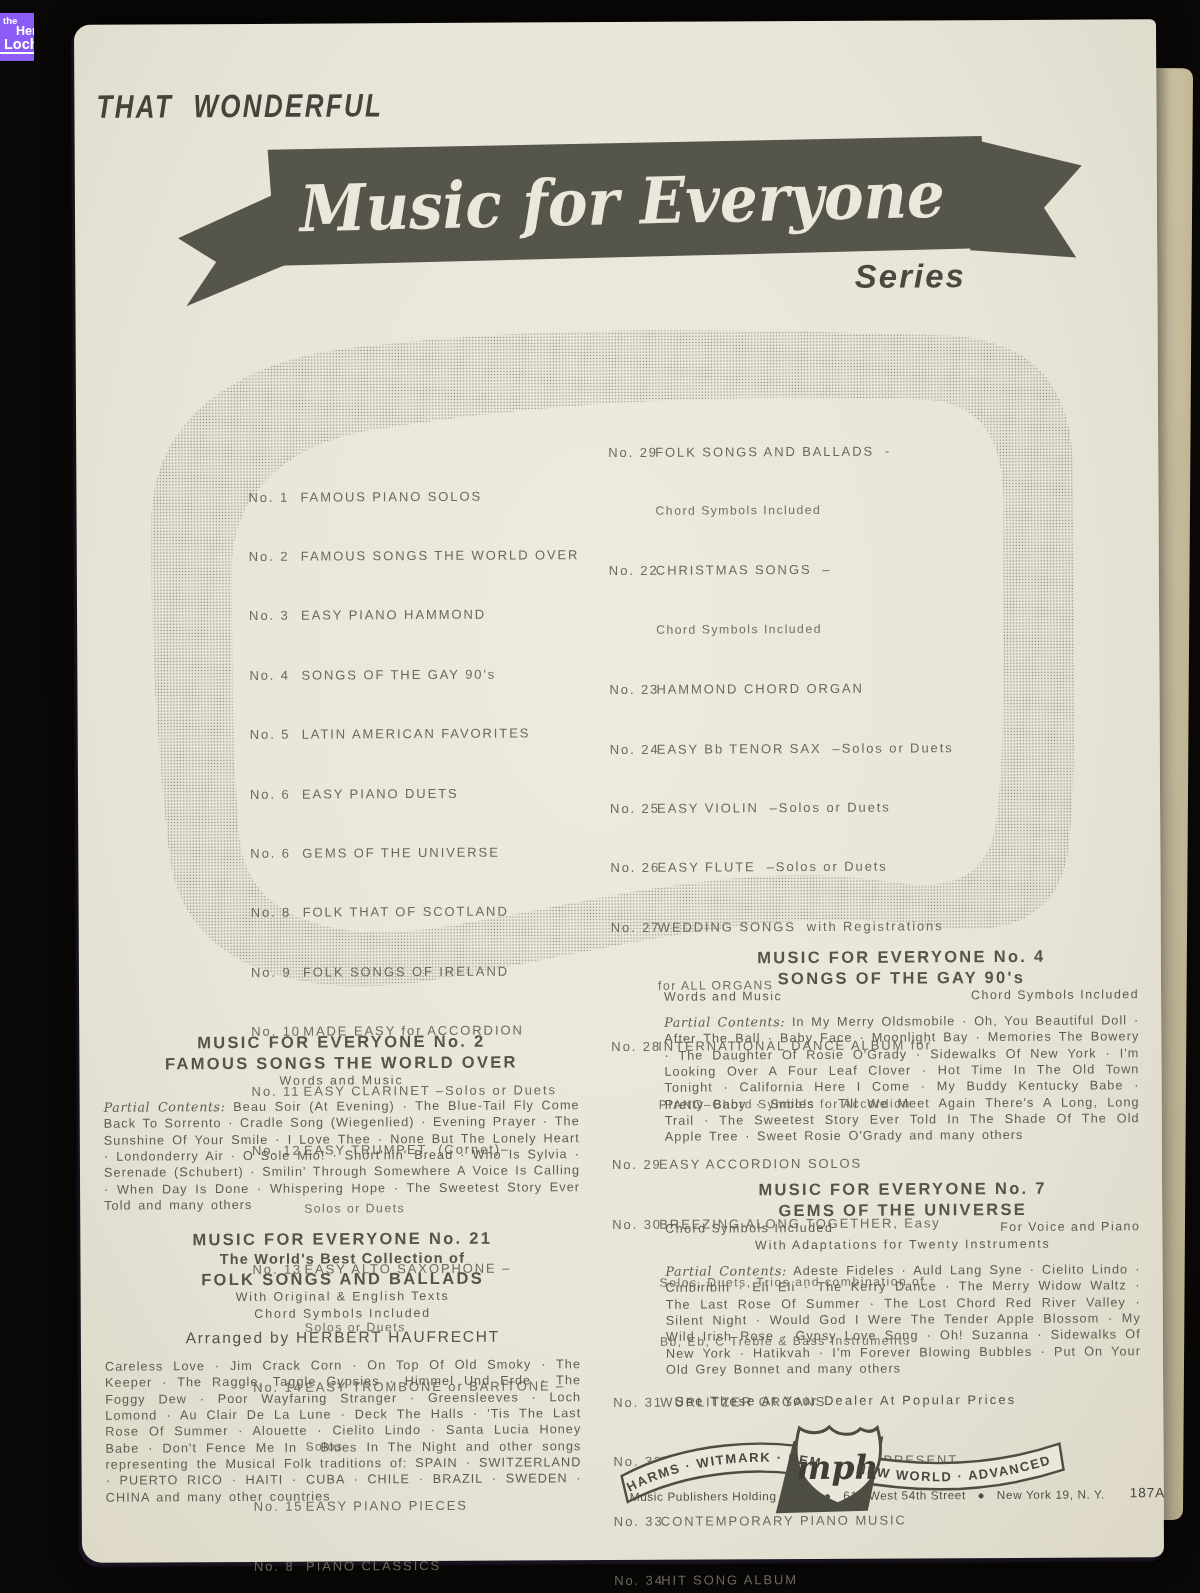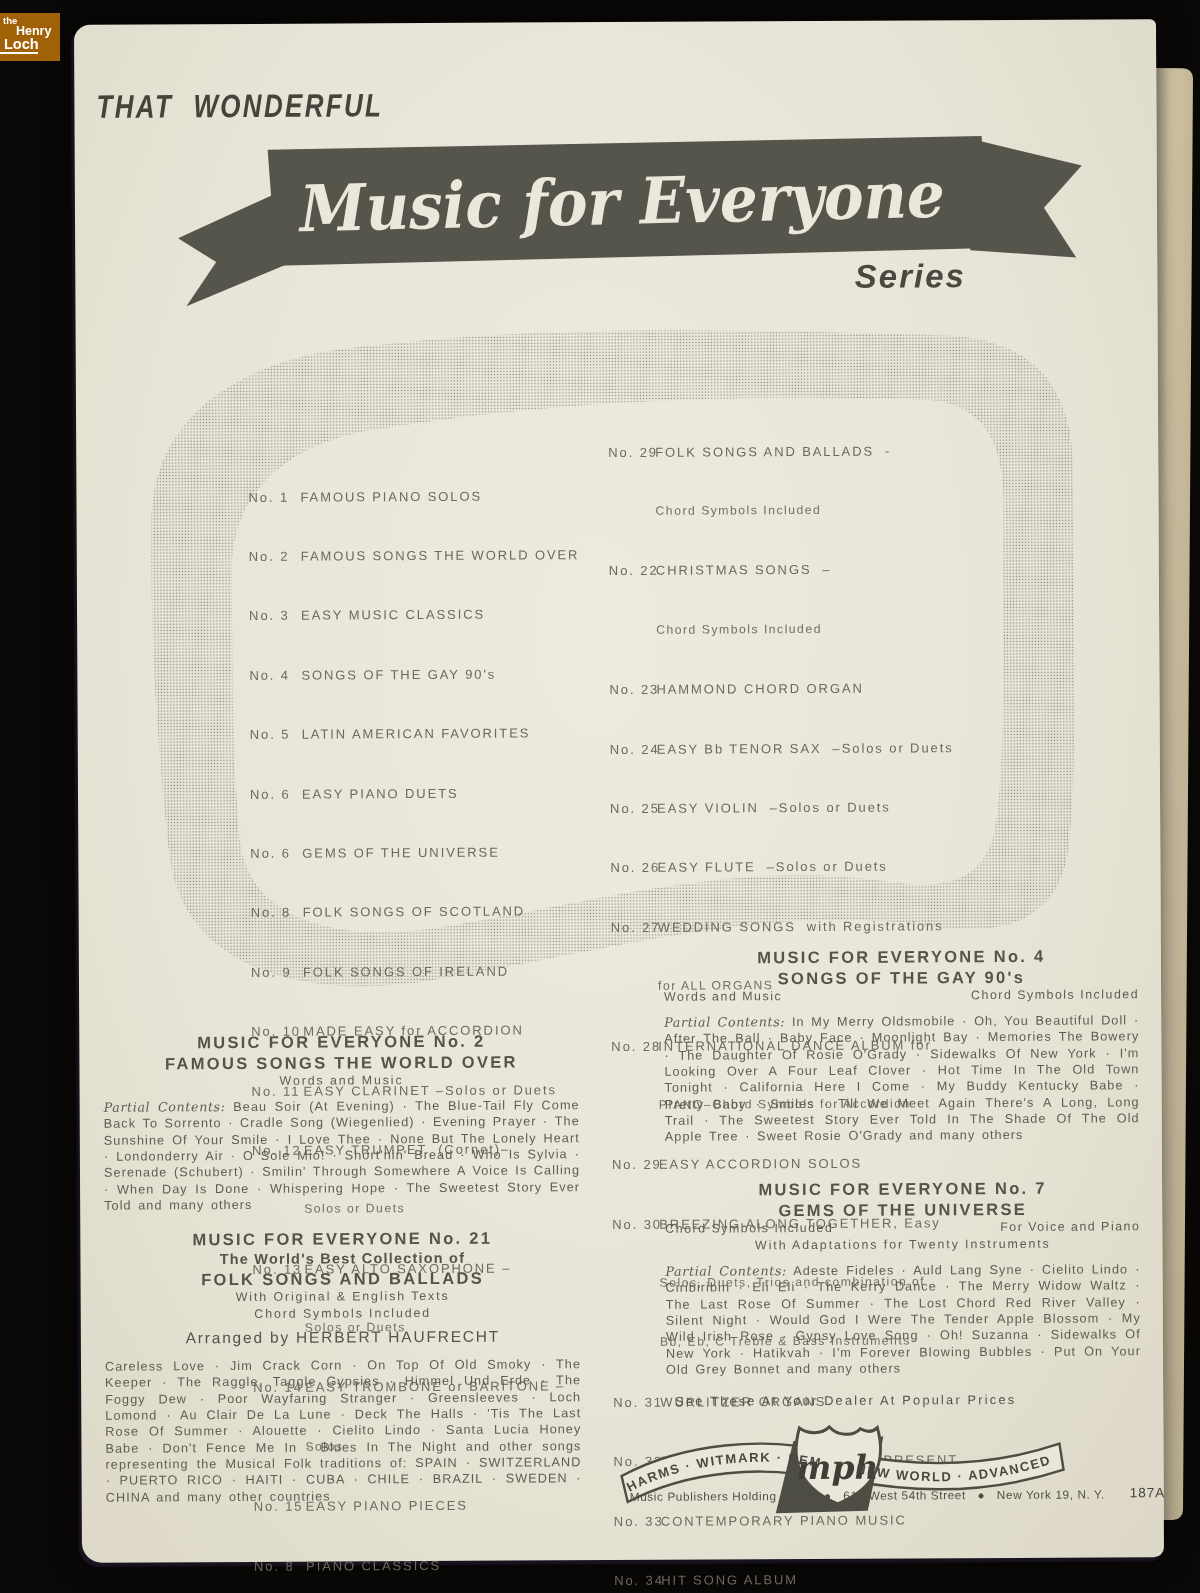--- a/index.html
+++ b/index.html
@@ -7,21 +7,21 @@
        background:#0a0806;font-family:"Liberation Sans",sans-serif}
   .back-sheet{position:absolute;left:1136px;top:68px;width:52px;height:1452px;
        background:linear-gradient(90deg,#b0a488,#d7ccad 55%,#c2b493);
        border-radius:10px;transform:rotate(.4deg)}
   .page{position:absolute;left:78px;top:22px;width:1082px;height:1538px;
        background:radial-gradient(ellipse at 48% 40%,#edeade 0%,#e8e5d8 55%,#dcd7c6 100%);
        border-radius:16px 6px 10px 20px;transform:rotate(-0.3deg);
        box-shadow:0 0 26px rgba(0,0,0,.7),-3px 4px 2px rgba(84,66,122,.35)}
   .page>*{position:absolute}
   
-  .hf-logo{position:absolute;left:0;top:13px;width:60px;height:48px;background:#a16207;
+  .hf-logo{position:absolute;left:0;top:13px;width:34px;height:48px;background:#8b5cf6;
        color:#fff;z-index:6;overflow:hidden}
   .hf-the{display:block;font-size:9.5px;line-height:9px;padding:3px 0 0 3px;font-weight:bold}
   .hf-henry{display:block;font-size:12.5px;line-height:12px;font-weight:bold;padding-left:16px}
   .hf-ford{display:block;font-size:14.5px;line-height:15px;font-weight:bold;padding-left:4px;
        border-bottom:2px solid #fff;width:34px}
   
   .kicker{left:22px;top:64px;font-size:29px;font-weight:bold;font-style:italic;
        letter-spacing:2.5px;word-spacing:12px;color:#45443c;
        transform:scale(.9,1.12);transform-origin:left top;white-space:pre}
   
@@ -87,26 +87,26 @@
       C 940,298 946,428 936,526 C 930,596 884,624 798,611 C 640,586 470,634 300,662
       C 165,684 48,646 36,536 C 24,426 18,318 20,210 Z
       M 100,250 C 100,180 150,126 240,112 C 430,82 600,78 790,84 C 850,86 874,124 872,194
       C 870,306 874,416 864,498 C 858,558 826,578 754,566 C 600,542 452,588 302,610
       C 200,624 112,600 106,516 C 99,428 100,340 100,250 Z"></path>
   </svg>
 
   <div class="list list-left">
     <div class="row"><span class="no">No. 1</span><span>FAMOUS PIANO SOLOS</span></div>
     <div class="row"><span class="no">No. 2</span><span>FAMOUS SONGS THE WORLD OVER</span></div>
-    <div class="row"><span class="no">No. 3</span><span>EASY MUSIC CLASSICS</span></div>
+    <div class="row"><span class="no">No. 3</span><span>EASY PIANO HAMMOND</span></div>
     <div class="row"><span class="no">No. 4</span><span>SONGS OF THE GAY 90's</span></div>
     <div class="row"><span class="no">No. 5</span><span>LATIN AMERICAN FAVORITES</span></div>
     <div class="row"><span class="no">No. 6</span><span>EASY PIANO DUETS</span></div>
     <div class="row"><span class="no">No. 6</span><span>GEMS OF THE UNIVERSE</span></div>
-    <div class="row"><span class="no">No. 8</span><span>FOLK SONGS OF SCOTLAND</span></div>
+    <div class="row"><span class="no">No. 8</span><span>FOLK THAT OF SCOTLAND</span></div>
     <div class="row"><span class="no">No. 9</span><span>FOLK SONGS OF IRELAND</span></div>
     <div class="row"><span class="no">No. 10</span><span>MADE EASY for ACCORDION</span></div>
     <div class="row"><span class="no">No. 11</span><span>EASY CLARINET –Solos or Duets</span></div>
     <div class="row"><span class="no">No. 12</span><span>EASY TRUMPET  (Cornet)–</span></div>
     <div class="sub">Solos or Duets</div>
     <div class="row"><span class="no">No. 13</span><span>EASY ALTO SAXOPHONE –</span></div>
     <div class="sub">Solos or Duets</div>
     <div class="row"><span class="no">No. 14</span><span>EASY TROMBONE or BARITONE –</span></div>
     <div class="sub">Solos</div>
     <div class="row"><span class="no">No. 15</span><span>EASY PIANO PIECES</span></div>

